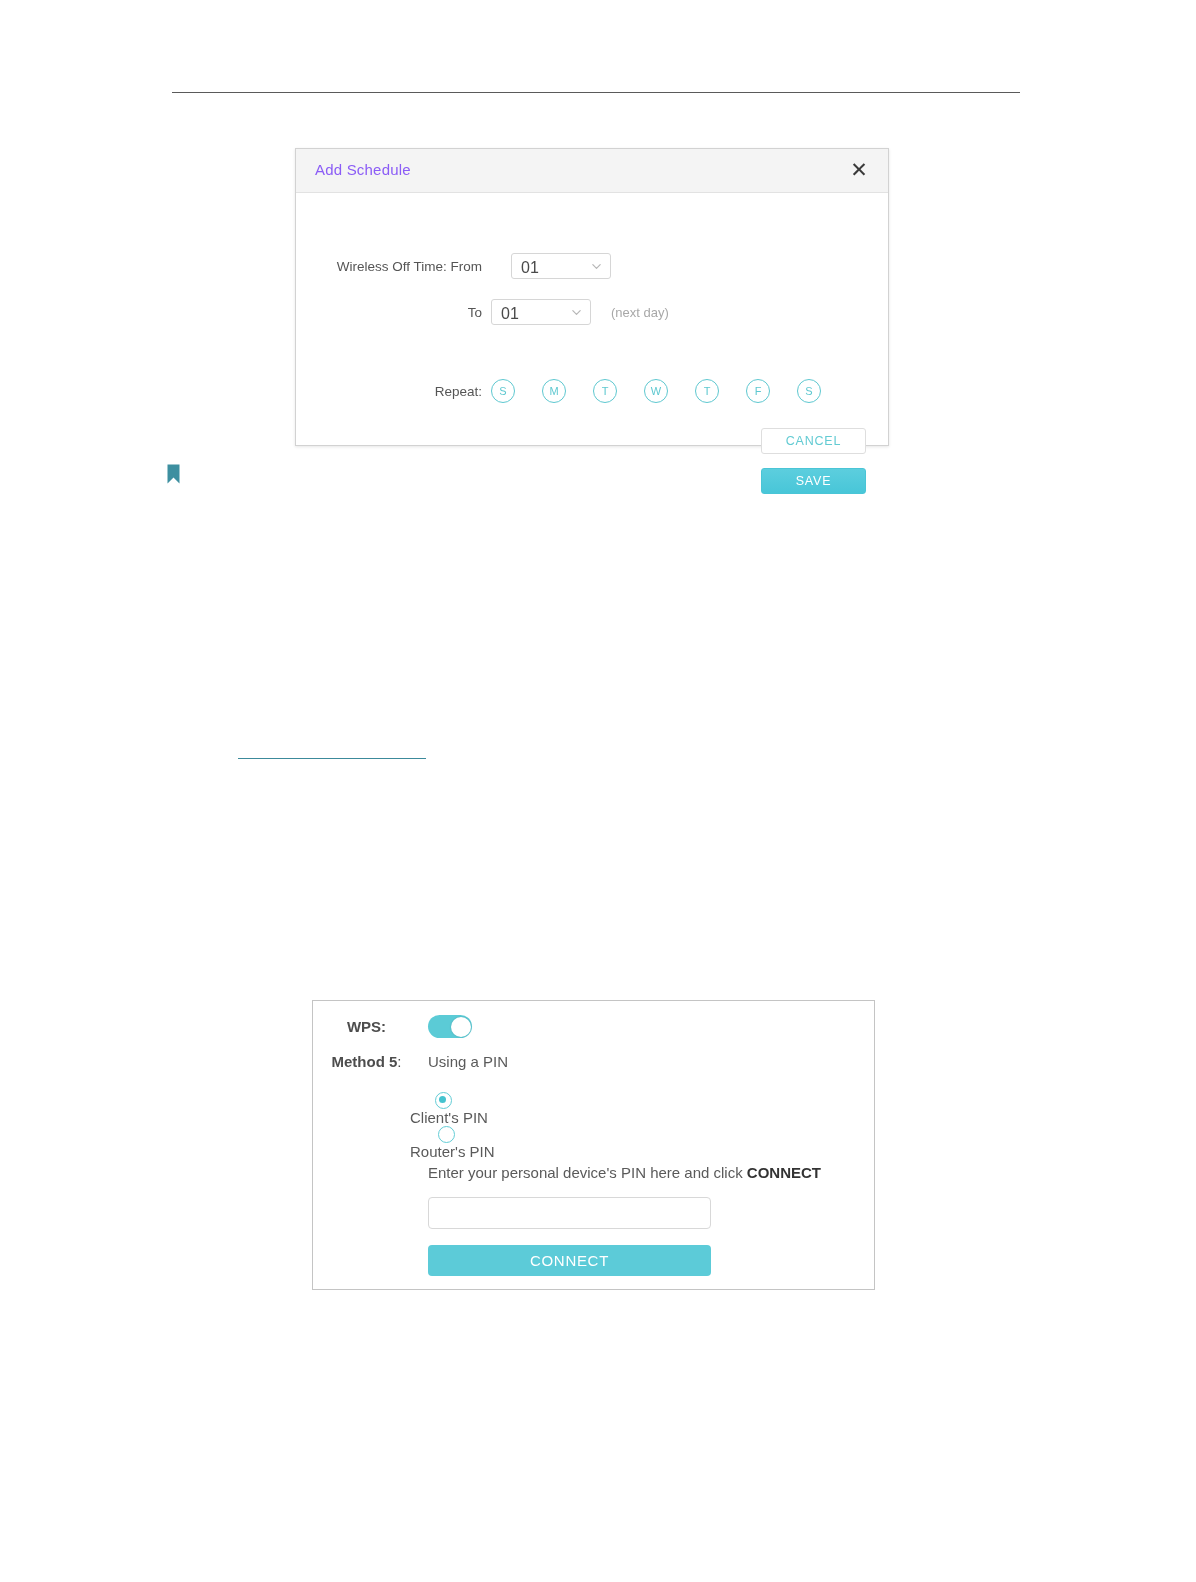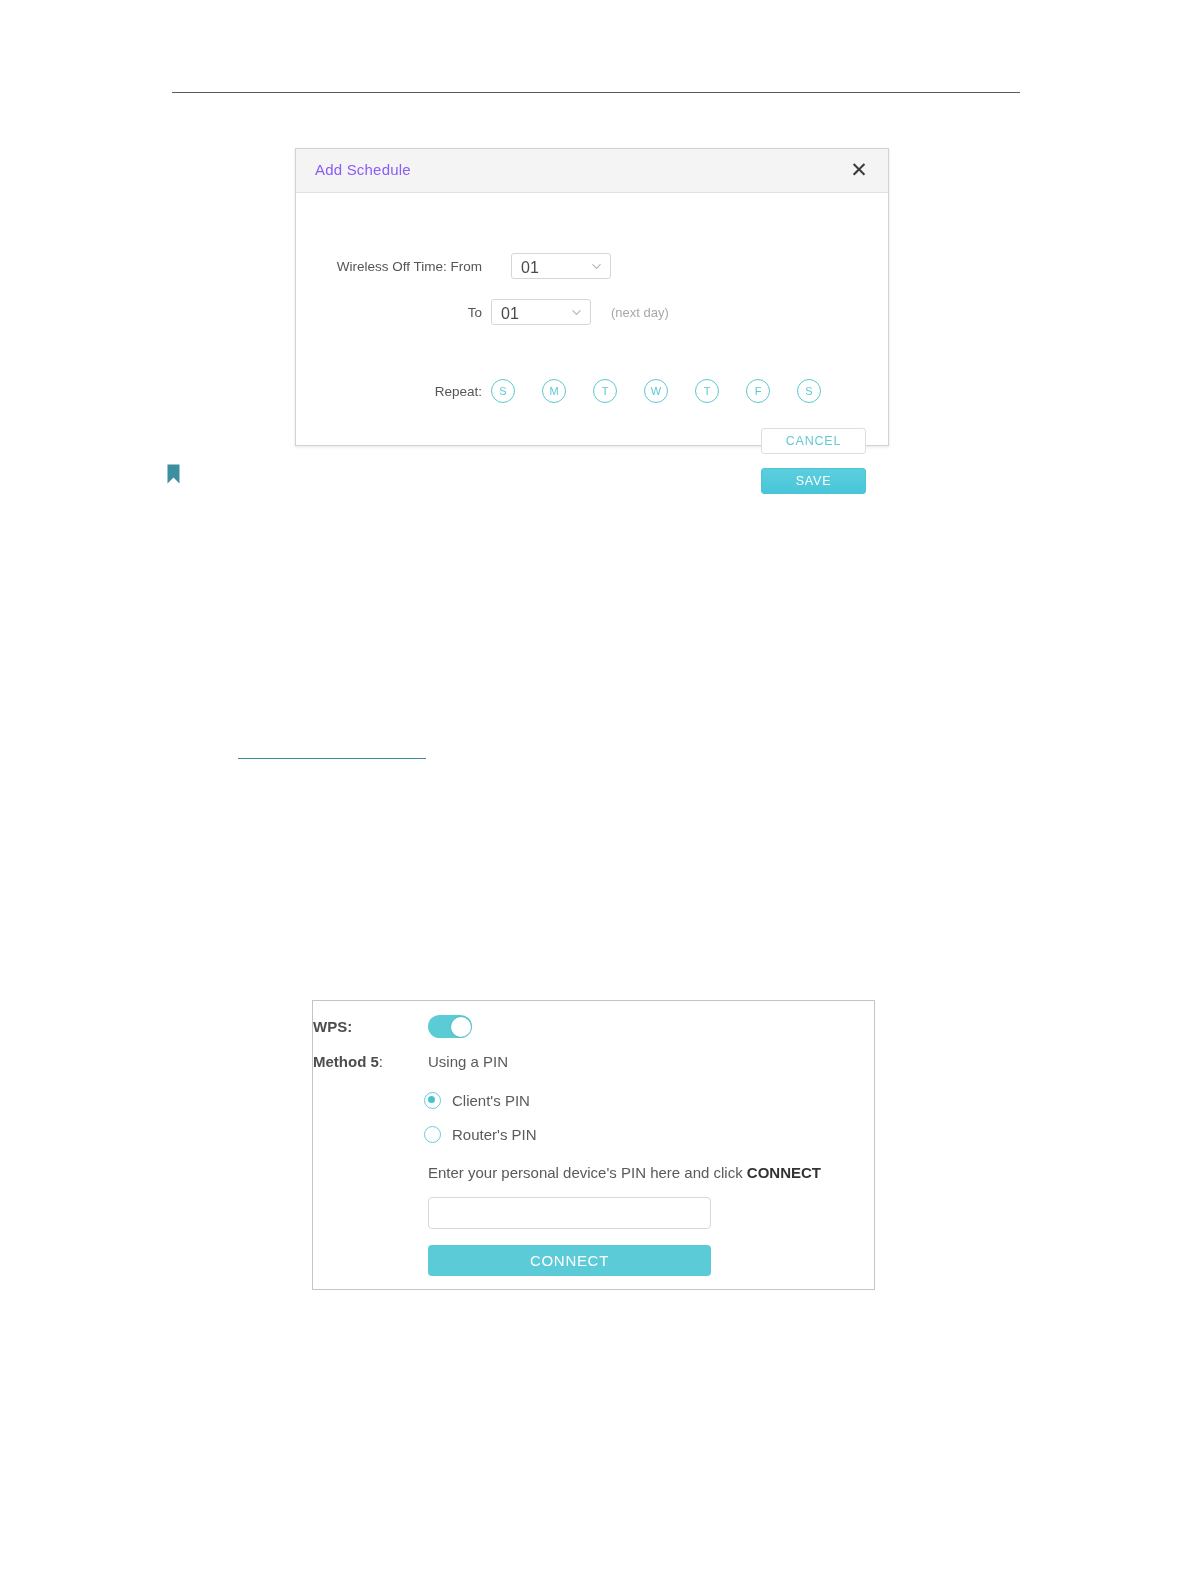--- a/index.html
+++ b/index.html
@@ -207,21 +207,21 @@
     border: 1px solid #c4c4c4;
     box-sizing: border-box;
   }
   .wps-row {
     position: absolute;
     display: flex;
     align-items: center;
   }
   .wps-label {
     width: 115px;
-    text-align: left;
+    text-align: center;
     padding-right: 8px;
     box-sizing: border-box;
     font-size: 15px;
     color: #4d4d4d;
     font-weight: bold;
     white-space: nowrap;
   }
   .wps-label .norm { font-weight: normal; }
 
   .row-wps    { left: 0;  top: 14px;  }
@@ -246,24 +246,25 @@
     box-shadow: 0 0 2px rgba(0,0,0,0.18);
   }
 
   .method-value {
     font-size: 15px;
     color: #5a5a5a;
   }
 
   .radio-row {
     position: absolute;
-    left: 424px;
-    display: flex;
-    align-items: center;
-    cursor: pointer;
+    left: 410px;
+    display: flex;
+    align-items: center;
+    cursor: pointer;
+    flex-direction: column;
   }
   .radio-1 { top: 1092px; }
   .radio-2 { top: 1126px; }
   .radio {
     width: 17px;
     height: 17px;
     border-radius: 50%;
     border: 1.6px solid #63cdd6;
     box-sizing: border-box;
     margin-right: 11px;

